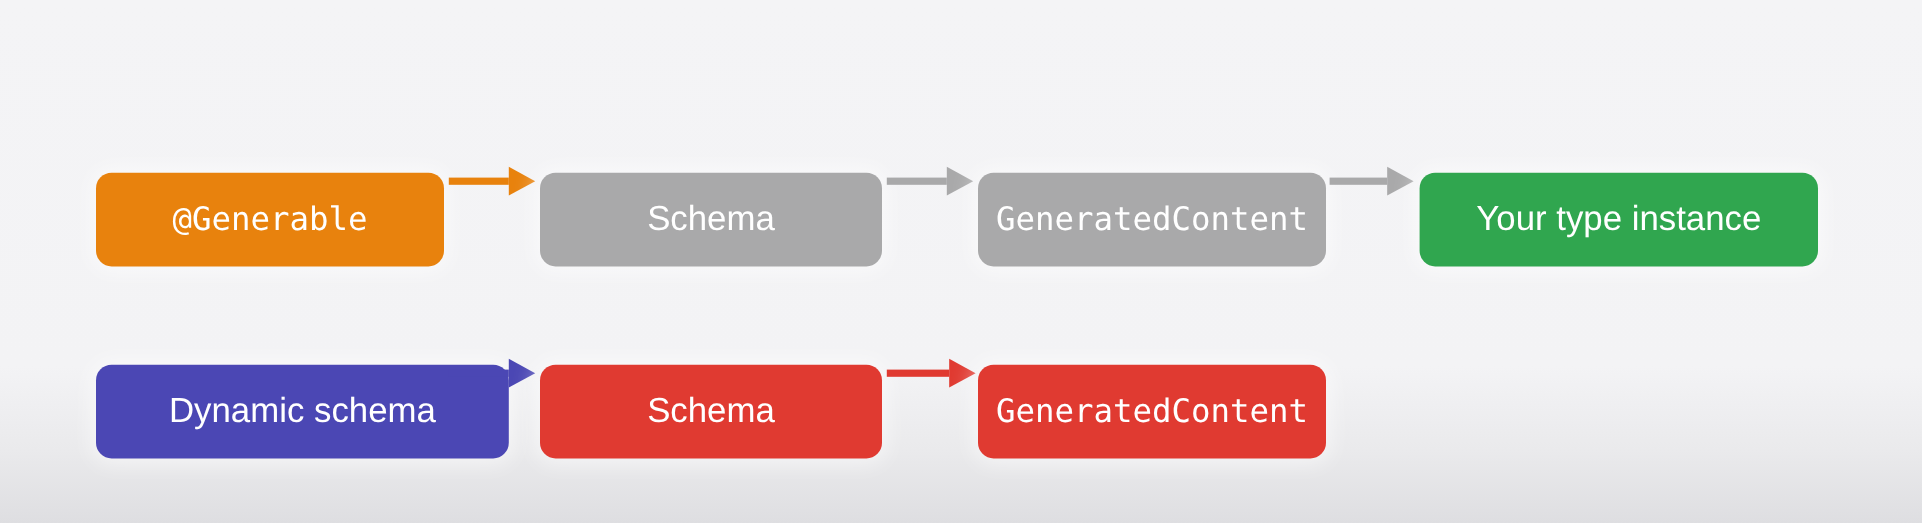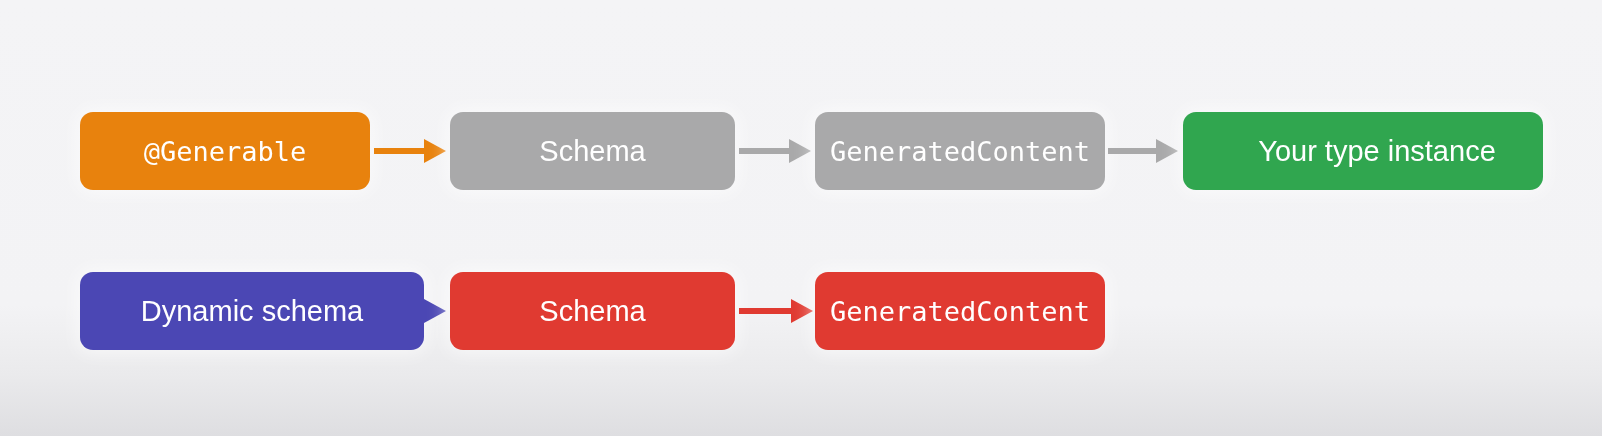--- a/index.html
+++ b/index.html
@@ -16,20 +16,21 @@
     height: 78px;
     border-radius: 13px;
     display: flex;
     align-items: center;
     justify-content: center;
     color: #ffffff;
     background: var(--c, #999);
     box-shadow: 0 0 18px 4px rgba(255,255,255,0.55);
     font-size: 29px;
     white-space: nowrap;
+    margin-top: 32px;
   }
   .node.mono {
     font-family: "DejaVu Sans Mono", "Liberation Mono", monospace;
     font-size: 27px;
   }
   .arrow {
     position: absolute;
     height: 24px;
     display: flex;
     align-items: center;
@@ -66,21 +67,21 @@
     <span class="head"></span>
   </div>
 
   <div class="node mono" style="left: 815px; top: 112px; width: 290px; --c: #a9a9aa;">GeneratedContent</div>
 
   <div class="arrow" style="left: 1108px; top: 139px; width: 70px; --c: #a9a9aa;">
     <span class="shaft"></span>
     <span class="head"></span>
   </div>
 
-  <div class="node" style="left: 1183px; top: 112px; width: 332px; padding-left: 28px; --c: #30a64f;">Your type instance</div>
+  <div class="node" style="left: 1183px; top: 112px; width: 332px; --c: #30a64f;">Your type instance</div>
 
   <div class="node" style="left: 80px; top: 272px; width: 344px; --c: #4b47b4;">Dynamic schema</div>
 
   <div class="arrow" style="left: 374px; top: 299px; width: 72px; --c: #4b47b4;">
     <span class="shaft"></span>
     <span class="head"></span>
   </div>
 
   <div class="node" style="left: 450px; top: 272px; width: 285px; --c: #e03a31;">Schema</div>
 

